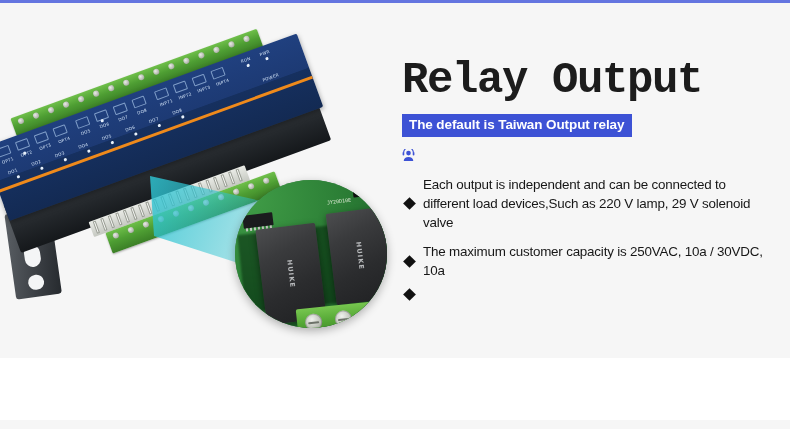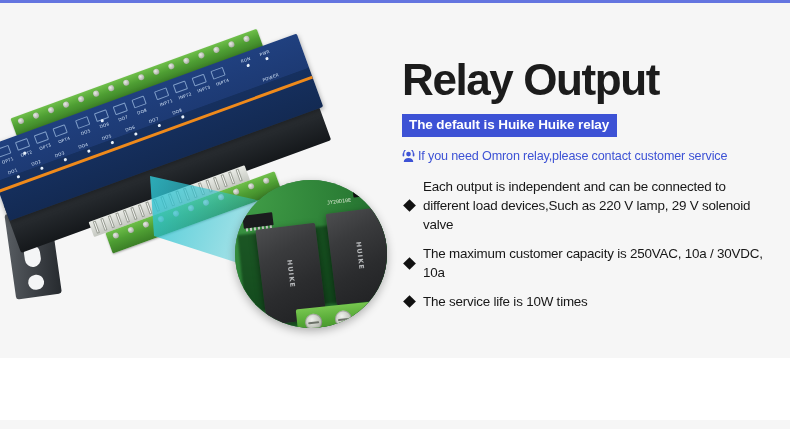--- a/index.html
+++ b/index.html
@@ -332,21 +332,21 @@
   }
 
   
   .copy {
     position: absolute;
     left: 402px; top: 55px;
     width: 372px;
   }
 
   .headline {
-    font-family: Liberation Sans, sans-serif;
+    font-family: Liberation Mono, monospace;
     font-size: 44px;
     font-weight: 700;
     line-height: 50px;
     letter-spacing: -1.4px;
     color: #1c1c1c;
   }
 
   .badge {
     display: inline-block;
     margin-top: 9px;
@@ -572,44 +572,42 @@
           <i style="left:38px"></i>
           <i style="left:68px"></i>
       </div>
     </div>
   </div>
 
   <div class="copy">
 
     <div class="headline">Relay Output</div>
 
-    <div class="badge">The default is Huike Huike relay</div>
+    <div class="badge">The default is Taiwan Output relay</div>
 
     <div class="service">
       <span>
         <svg width="13" height="13" viewBox="0 0 24 24" fill="#3d52d5">
           <circle cx="12" cy="7.5" r="4.3"></circle>
           <path d="M3.2 22c0-4.6 3.9-7.3 8.8-7.3s8.8 2.7 8.8 7.3z"></path>
           <rect x="1.1" y="5.6" width="3.1" height="6.4" rx="1.5"></rect>
           <rect x="19.8" y="5.6" width="3.1" height="6.4" rx="1.5"></rect>
           <path d="M3 6.6a9 9 0 0 1 18 0" stroke="#3d52d5" stroke-width="2.1" fill="none"></path>
         </svg>
       </span>
-      <span>If you need Omron relay,please contact customer service</span>
     </div>
 
     <div class="features">
       <div class="feat">
         <span class="dia"></span>
         <span class="ftext">Each output is independent and can be connected to different load devices,Such as 220 V lamp, 29 V solenoid valve</span>
       </div>
       <div class="feat">
         <span class="dia"></span>
         <span class="ftext">The maximum customer capacity is 250VAC, 10a / 30VDC, 10a</span>
       </div>
       <div class="feat">
         <span class="dia"></span>
-        <span class="ftext">The service life is 10W times</span>
       </div>
     </div>
   </div>
 
 </div>
 
 </body></html>

